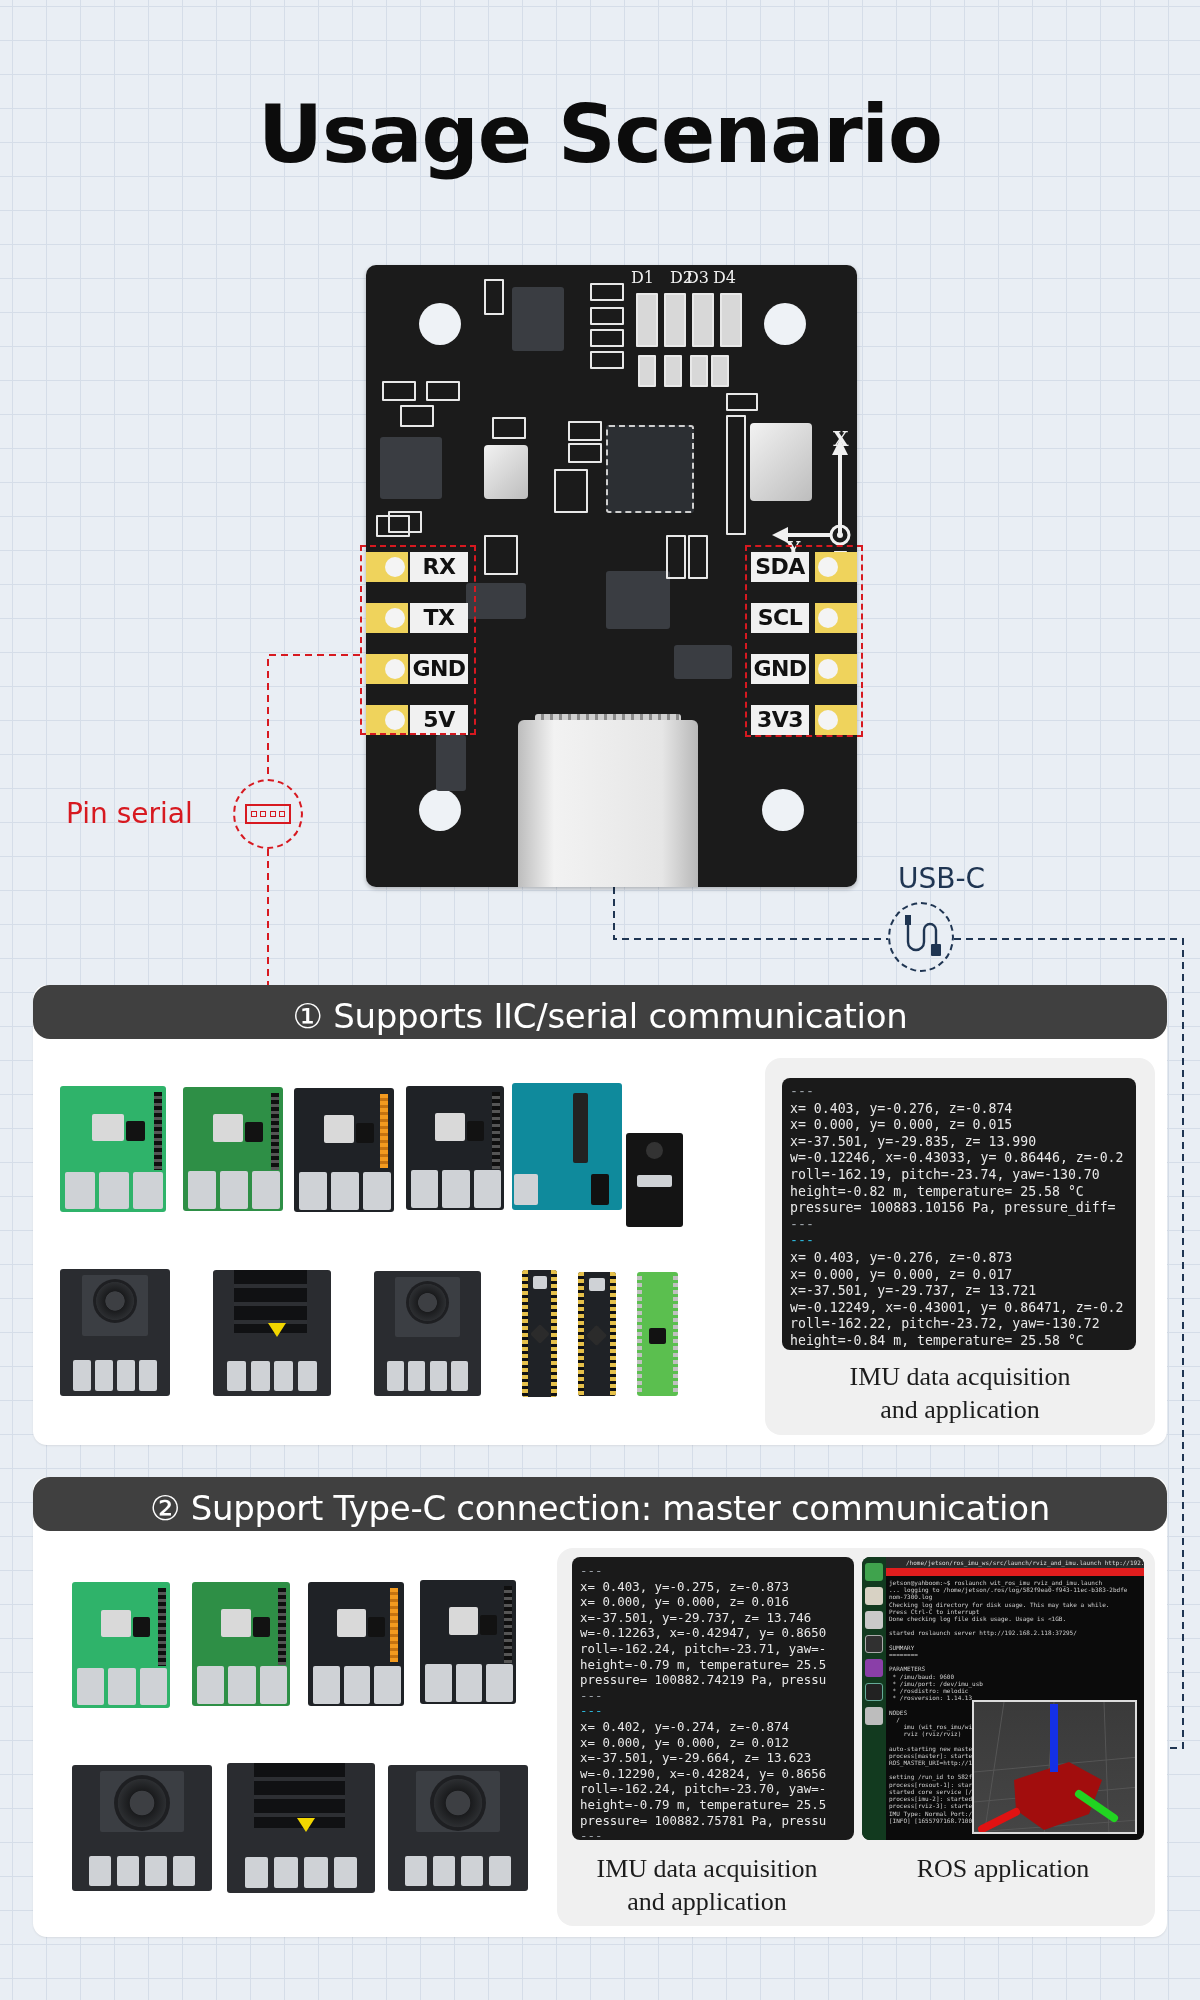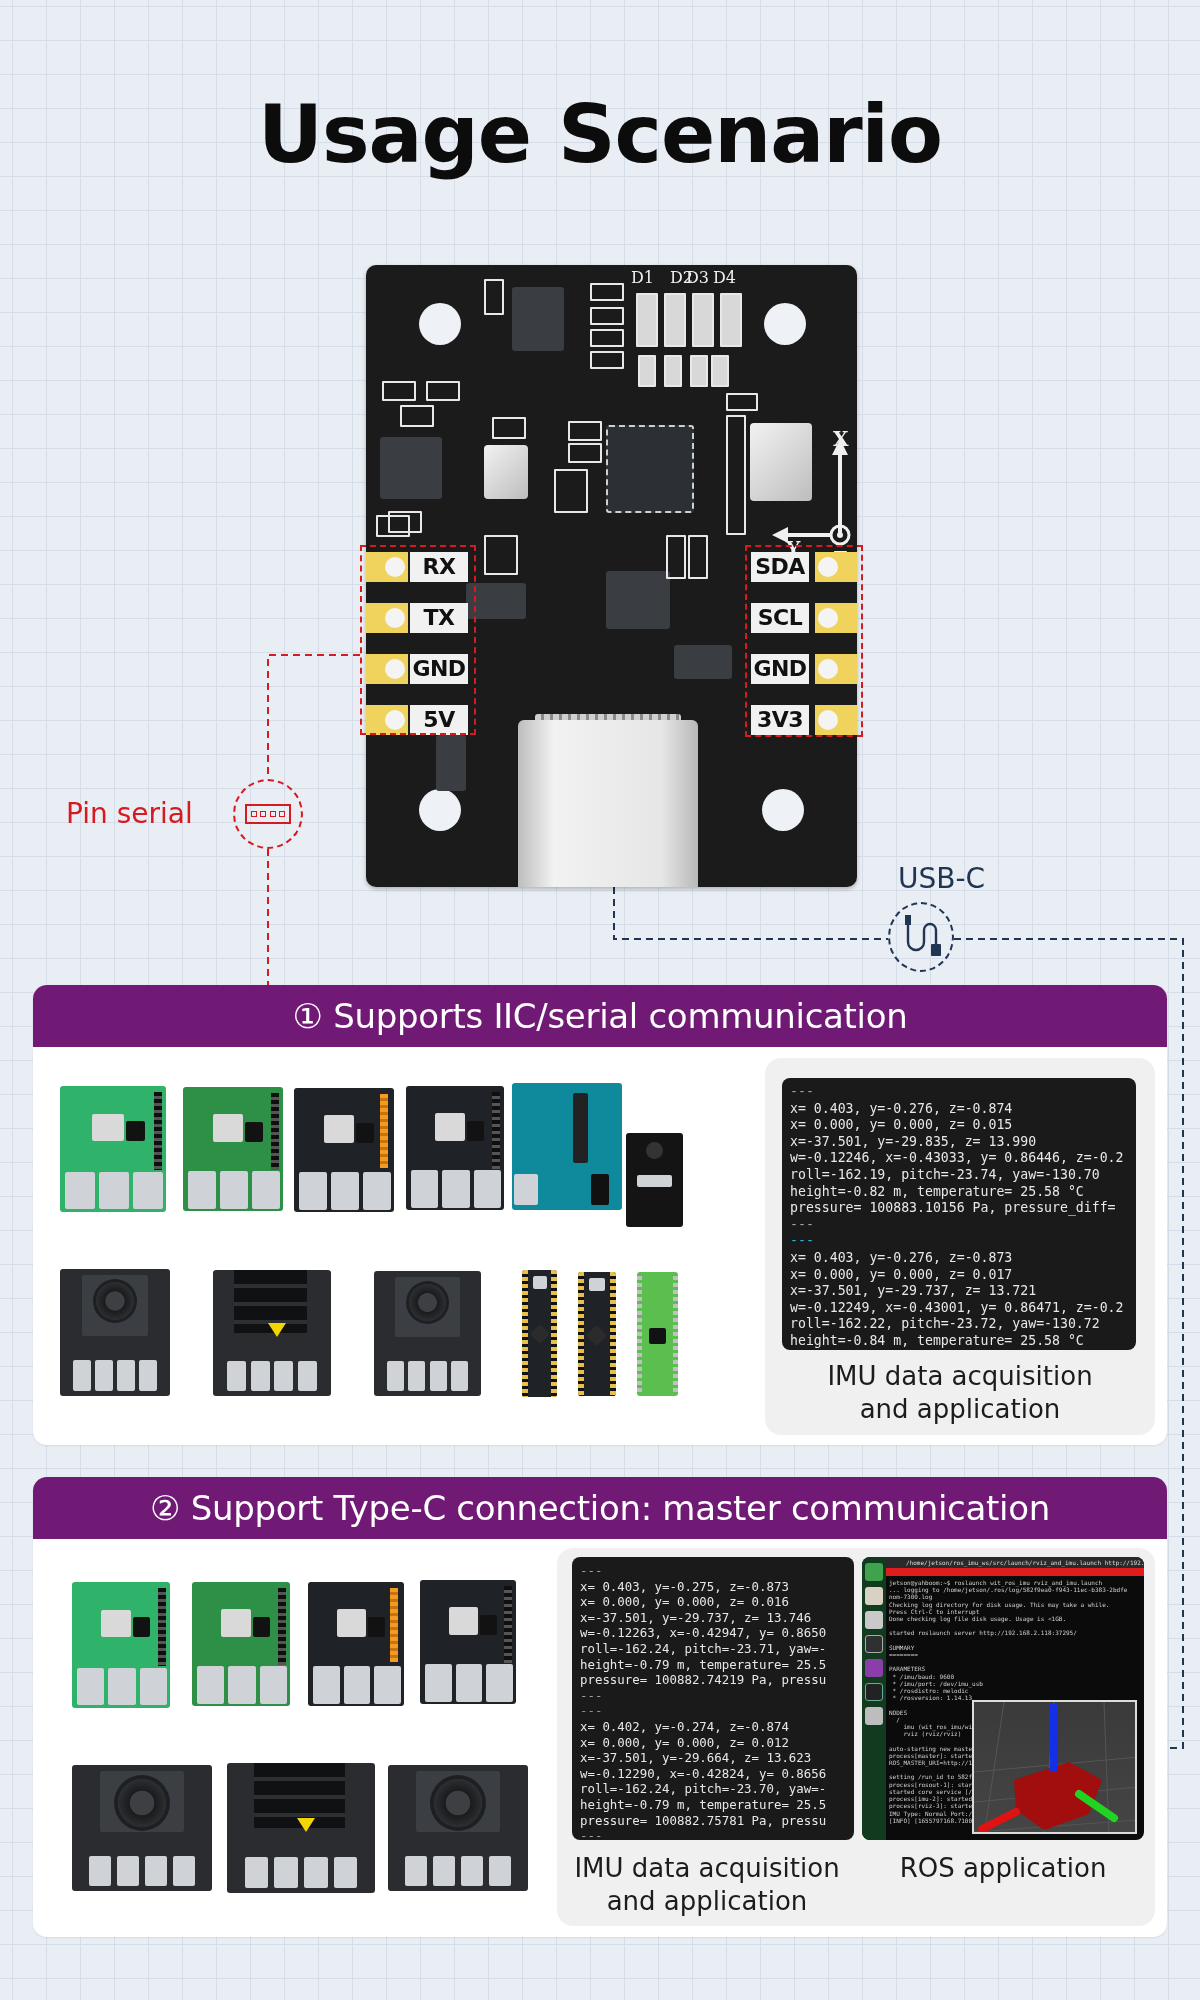--- a/index.html
+++ b/index.html
@@ -75,32 +75,32 @@
   .usb-circle {
     left: 888px; top: 902px; width: 66px; height: 70px; border-radius: 50%;
     border: 2px dashed #1f3552;
   }
   
   .card {
     position: absolute; left: 33px; width: 1134px; background: #ffffff;
     border-radius: 14px; overflow: hidden; box-shadow: 0 1px 2px rgba(0,0,0,0.08);
   }
   .card-header {
-    height: 62px; background: #701a75; color: #fff; text-align: center;
-    font-size: 34px; line-height: 62px; font-weight: normal; letter-spacing: -0.3px;
+    height: 54px; background: #404040; color: #fff; text-align: center;
+    font-size: 34px; line-height: 62px; font-weight: normal; letter-spacing: -0.3px; border-radius: 17px;
   }
   .panel { position: absolute; background: #f0f0f0; border-radius: 16px; }
   .terminal {
     position: absolute; background: #1a1a1a; border-radius: 8px; overflow: hidden;
     font-family: "DejaVu Sans Mono", monospace; color: #e8e8e8; white-space: pre;
     padding: 6px 8px; font-size: 13.2px; line-height: 16.6px;
   }
   .terminal .sep { color: #9aa0a6; }
   .terminal .sep.cyan { color: #2bb3d6; }
-  .caption { position: absolute; text-align: center; font-size: 26px; color: #1c1c1c; line-height: 33px; }
+  .caption { position: absolute; text-align: center; font-size: 26px; color: #1c1c1c; line-height: 33px; font-family: Liberation Serif, serif; }
   
   .sbc { position: absolute; border-radius: 3px; overflow: hidden; }
   .sbc.rpi { background: #2fb36a; }
   .sbc.rpi4 { background: #2e8f46; }
   .sbc.dark { background: #1f2226; }
   .sbc.arduino { background: #0f8a9c; }
   .sbc.cam { background: #141414; }
   .sbc.jetson { background: #2a2c30; }
   .sbc.pico { background: #5bbf4f; }
   .sbc .soc { position: absolute; background: #d9d9d9; border-radius: 2px; }

